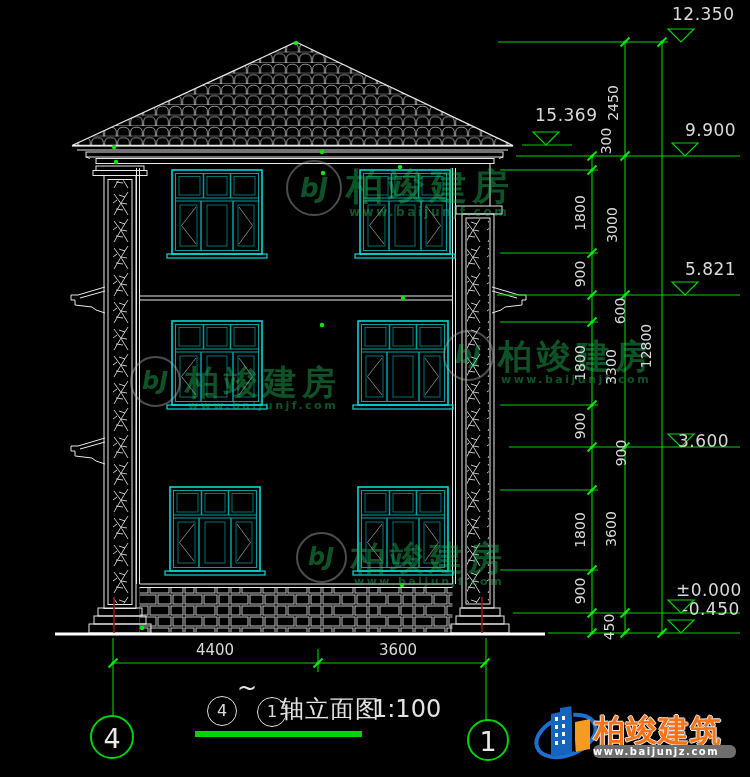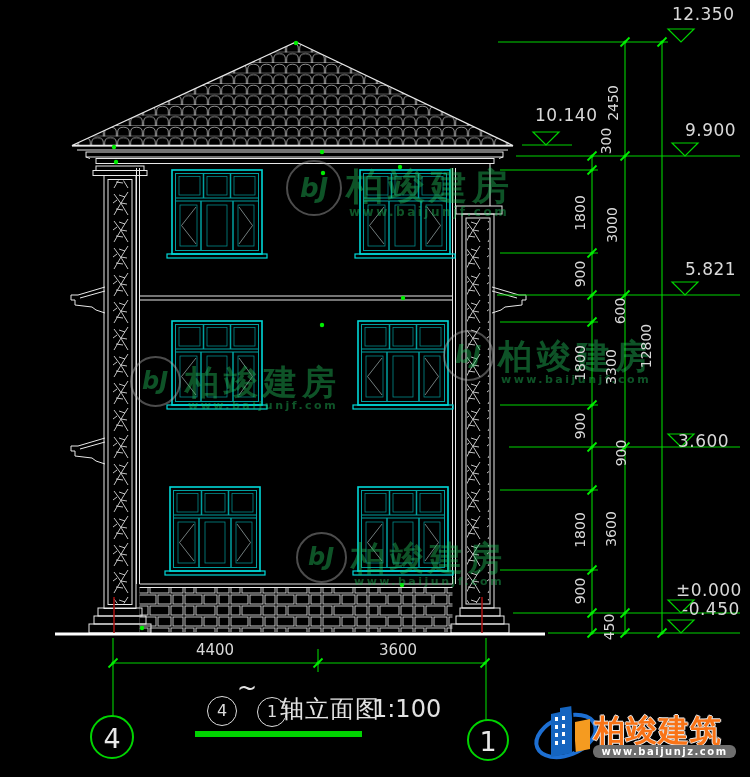--- a/index.html
+++ b/index.html
@@ -15,21 +15,21 @@
   .wm .mono{position:absolute;font-weight:bold;font-style:italic;}
   .wm .nm{position:absolute;font-weight:bold;letter-spacing:5px;white-space:nowrap;}
   .wm .url{position:absolute;font-weight:bold;letter-spacing:2.5px;white-space:nowrap;}
   .circle-ref{position:absolute;border:1.5px solid #dcdcdc;border-radius:50%;
       width:28px;height:28px;text-align:center;color:#dcdcdc;}
   .bubble-num{position:absolute;color:#e8e8e8;font-size:27px;width:44px;text-align:center;}
   .title-cn{position:absolute;color:#e2e2e2;font-size:24px;letter-spacing:1px;}
   .brand-name{position:absolute;color:#f97316;font-size:31px;font-weight:bold;letter-spacing:1px;
       text-shadow:-1px 0 #e8e8e8,1px 0 #e8e8e8,0 -1px #e8e8e8,0 1px #e8e8e8;}
   .brand-bar{position:absolute;background:#6e6e6e;border-radius:6px;color:#fff;
-      font-size:10px;font-weight:bold;letter-spacing:1.5px;text-align:center;line-height:13px;}
+      font-size:10px;font-weight:bold;letter-spacing:1.5px;line-height:13px;}
   .greenbar{position:absolute;background:#00d400;}
 </style>
 </head>
 <body>
 
 <div id="stage">
 
 <svg width="750" height="777" viewBox="0 0 750 777">
   <defs>
     <pattern id="tiles" width="13" height="10.5" patternUnits="userSpaceOnUse">
@@ -259,21 +259,21 @@
   <div class="url" style="left:58px;top:43px;font-size:11px;">www.baijunjf.com</div>
 </div>
 <div class="wm" style="left:296px;top:532px;width:220px;height:60px;">
   <div class="ring" style="left:0;top:0;width:47px;height:47px;"></div>
   <div class="mono" style="left:12px;top:11px;font-size:24px;">bJ</div>
   <div class="nm" style="left:55px;top:4px;font-size:34px;">柏竣建房</div>
   <div class="url" style="left:58px;top:43px;font-size:11px;">www.baijunjf.com</div>
 </div>
 
 <div class="txt etxt" style="left:672px;top:6px;">12.350</div>
-<div class="txt etxt" style="left:535px;top:107px;">10.140</div>
+<div class="txt etxt" style="left:535px;top:107px;">15.369</div>
 <div class="txt etxt" style="left:685px;top:122px;">9.900</div>
 <div class="txt etxt" style="left:685px;top:261px;">5.821</div>
 <div class="txt etxt" style="left:678px;top:413px;margin-top:20px;">3.600</div>
 <div class="txt etxt" style="left:676px;top:582px;">±0.000</div>
 <div class="txt etxt" style="left:682px;top:601px;">-0.450</div>
 
 <div class="txt vdim" style="left:606px;top:141px;">300</div>
 <div class="txt vdim" style="left:580px;top:213px;">1800</div>
 <div class="txt vdim" style="left:580px;top:274px;">900</div>
 <div class="txt vdim" style="left:620px;top:311px;">600</div>

